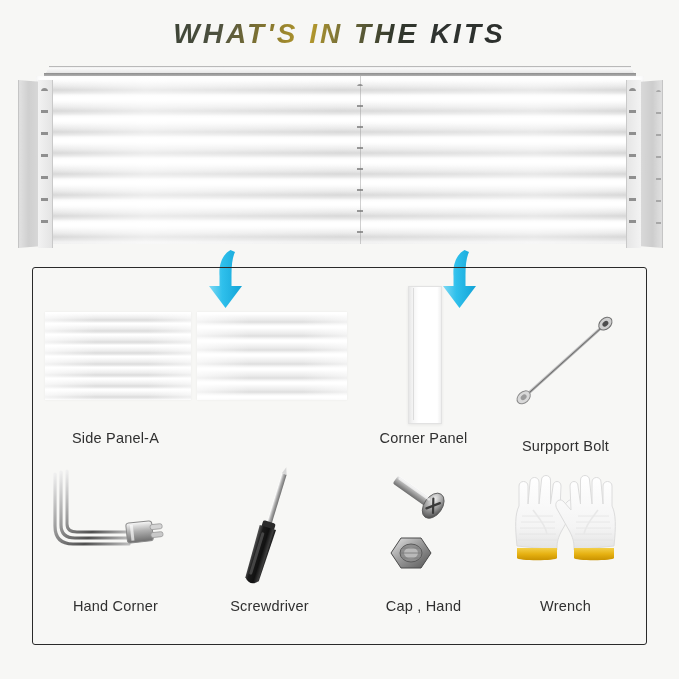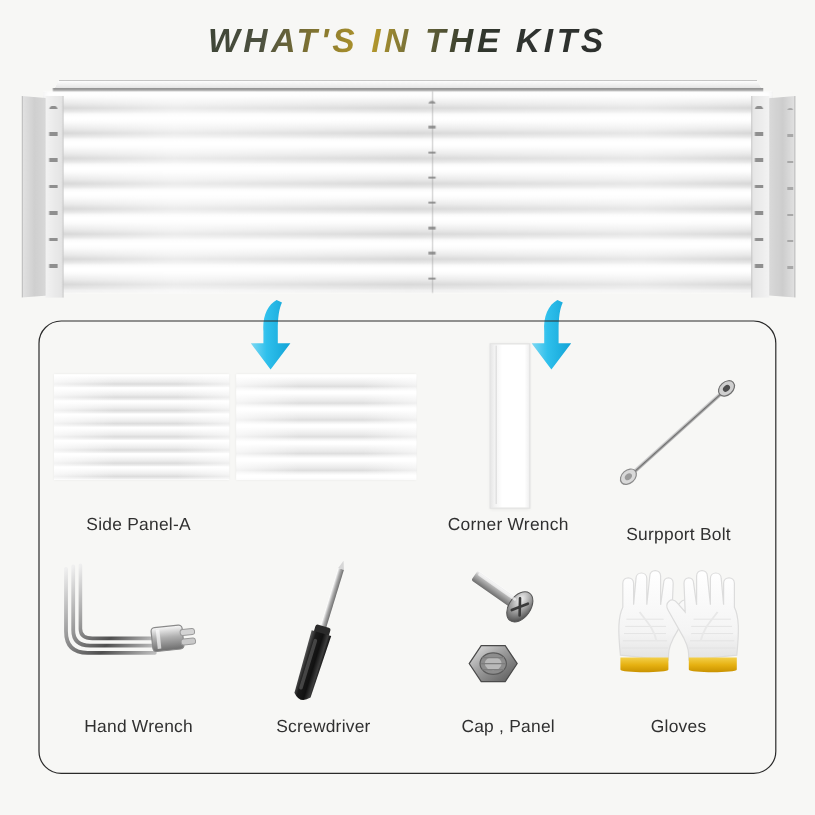--- a/index.html
+++ b/index.html
@@ -117,21 +117,21 @@
 
   
   .arrow{position:absolute;width:46px;height:62px;}
   #arrow-left{left:203px;top:248px;}
   #arrow-right{left:437px;top:248px;}
 
   
   #kit-panel{
     position:absolute;left:32px;top:267px;width:613px;height:376px;
     border:1.6px solid #2a2a2a;
-    border-radius:19px;
+    border-radius:3px;
     background:transparent;
   }
   .kit-grid{
     position:absolute;left:0;top:0;width:613px;height:376px;
   }
   .kit-cell{
     position:absolute;width:153px;height:188px;
   }
   .kit-art{
     position:absolute;left:0;top:0;width:153px;height:150px;
@@ -235,21 +235,21 @@
     <div class="kit-art">
       <div class="corr-b"></div>
     </div>
   </div>
 
   <div class="kit-cell" style="left:314px;top:10px;">
     <div class="kit-art">
       <div class="corner-panel"></div>
       <div class="corner-panel-fold"></div>
     </div>
-    <div class="kit-label">Corner Wrench</div>
+    <div class="kit-label">Corner Panel</div>
   </div>
 
   <div class="kit-cell" style="left:456px;top:18px;">
     <div class="kit-art">
       <svg viewBox="0 0 153 150" width="153" height="150">
         <defs>
           <linearGradient id="rodg" x1="0" y1="0" x2="0" y2="1">
             <stop offset="0%" stop-color="#f2f2f2"></stop>
             <stop offset="35%" stop-color="#b9b9b9"></stop>
             <stop offset="55%" stop-color="#6e6e6e"></stop>
@@ -290,21 +290,21 @@
         <path d="M28 7  L28 60 Q28 68 38 68 L90 68" fill="none" stroke="url(#wr)" stroke-width="3.0" stroke-linecap="round"></path>
 
         <g transform="rotate(-6 100 72)">
           <rect x="88" y="58" width="26" height="20" rx="3" fill="url(#wr2)" stroke="#8a8a8a" stroke-width="1"></rect>
           <rect x="112" y="62" width="12" height="5" rx="2" fill="#d4d4d4" stroke="#9a9a9a" stroke-width=".8"></rect>
           <rect x="112" y="70" width="12" height="5" rx="2" fill="#c9c9c9" stroke="#9a9a9a" stroke-width=".8"></rect>
           <rect x="92" y="60" width="3" height="16" fill="#ffffff" opacity=".65"></rect>
         </g>
       </svg>
     </div>
-    <div class="kit-label" style="top:134px;">Hand Wrench</div>
+    <div class="kit-label" style="top:134px;">Hand Corner</div>
   </div>
 
   <div class="kit-cell" style="left:160px;top:196px;height:170px;">
     <div class="kit-art" style="height:130px;">
       <svg viewBox="0 0 153 130" width="153" height="130">
         <defs>
           <linearGradient id="sdh" x1="0" y1="0" x2="1" y2="0">
             <stop offset="0%" stop-color="#5a5a5a"></stop>
             <stop offset="25%" stop-color="#1b1b1b"></stop>
             <stop offset="60%" stop-color="#111111"></stop>
@@ -361,21 +361,21 @@
         </g>
 
         <g transform="translate(40,74)">
           <polygon points="14,0 34,0 44,15 34,30 14,30 4,15" fill="url(#nutg)" stroke="#4a4a4a" stroke-width="1"></polygon>
           <ellipse cx="24" cy="15" rx="11" ry="9" fill="#8d8d8d" stroke="#5b5b5b" stroke-width="1"></ellipse>
           <ellipse cx="24" cy="15" rx="7" ry="5.6" fill="#b9b9b9"></ellipse>
           <path d="M15 10 L33 10 M14 15 L34 15 M15 20 L33 20" stroke="#7d7d7d" stroke-width=".9"></path>
         </g>
       </svg>
     </div>
-    <div class="kit-label" style="top:134px;">Cap , Panel</div>
+    <div class="kit-label" style="top:134px;">Cap , Hand</div>
   </div>
 
   <div class="kit-cell" style="left:456px;top:196px;height:170px;">
     <div class="kit-art" style="height:130px;">
       <svg viewBox="0 0 153 130" width="153" height="130">
         <defs>
           <linearGradient id="glv" x1="0" y1="0" x2="0" y2="1">
             <stop offset="0%" stop-color="#ffffff"></stop>
             <stop offset="70%" stop-color="#f4f4f4"></stop>
             <stop offset="100%" stop-color="#e3e3e3"></stop>
@@ -419,17 +419,17 @@
             <path d="M33 52 L64 52"></path>
                 <path d="M32 58 L66 58"></path>
             <path d="M31 64 L66 64"></path>
                 <path d="M30 70 L67 70"></path>
             <path d="M29 76 L68 76"></path>
           </g>
           <path d="M44 46 C50 54, 56 60, 58 70" stroke="#e8e8e8" stroke-width="1.6" fill="none"></path>
         </g>
       </svg>
     </div>
-    <div class="kit-label" style="top:134px;">Gloves</div>
+    <div class="kit-label" style="top:134px;">Wrench</div>
   </div>
 
  </div>
 </div>
 
 </body></html>

